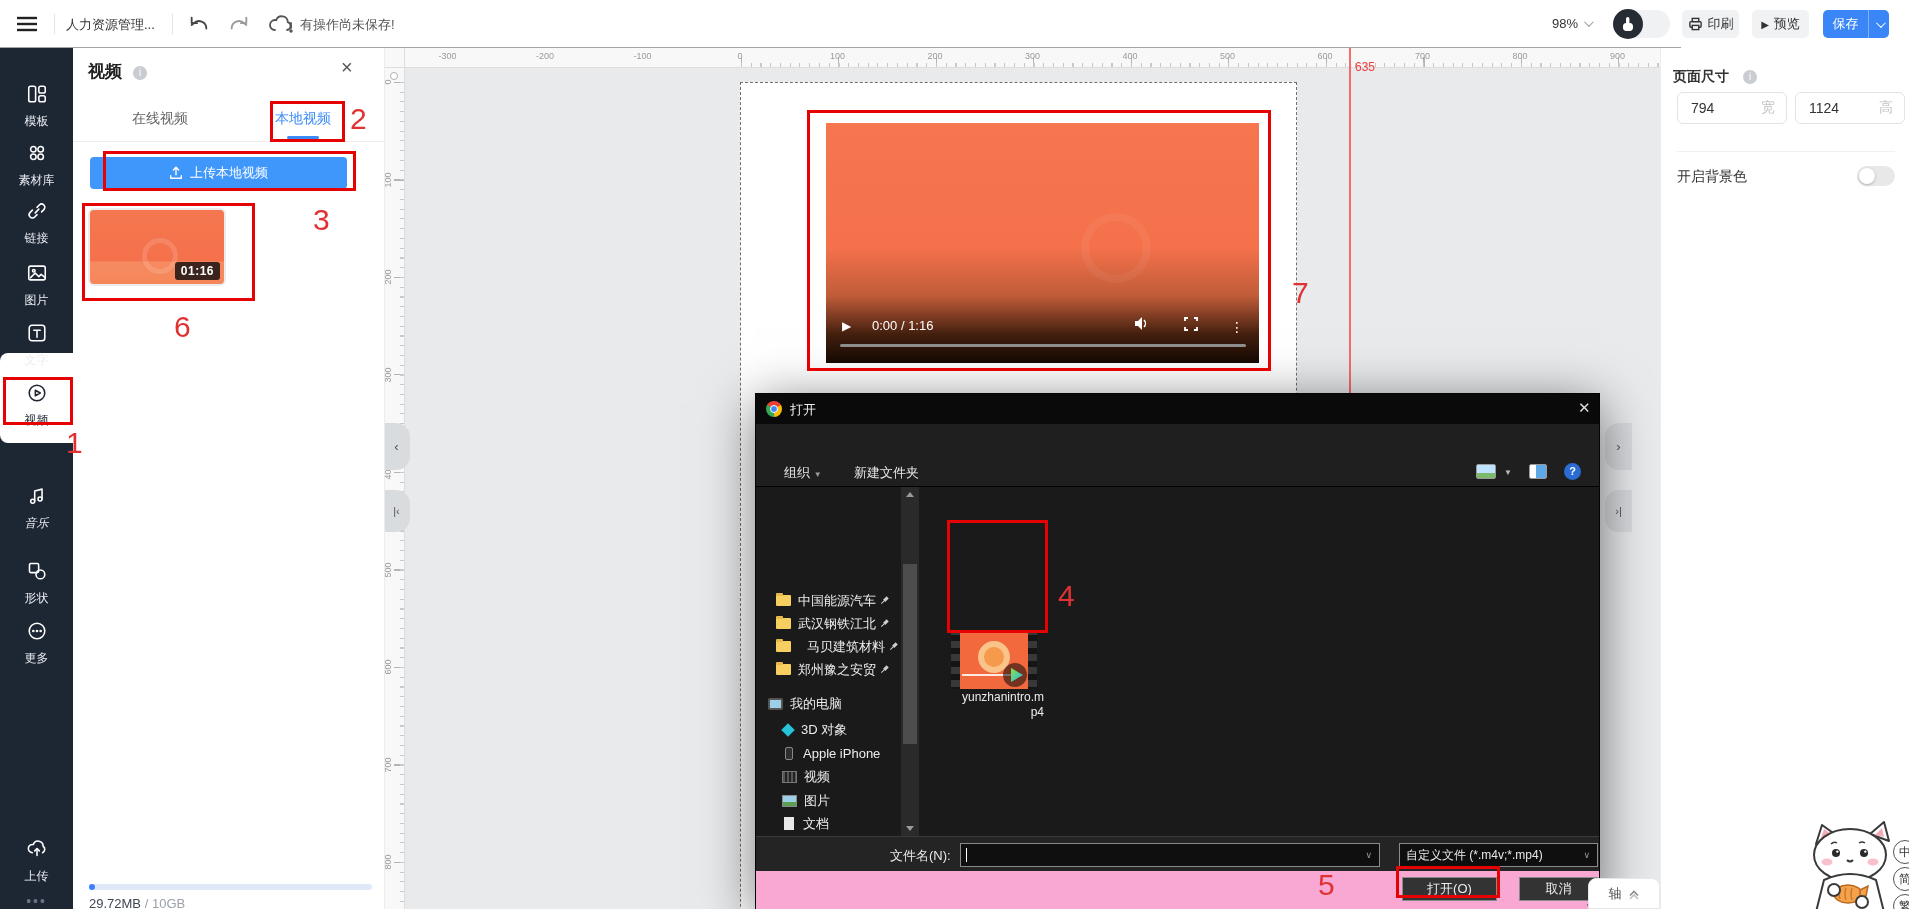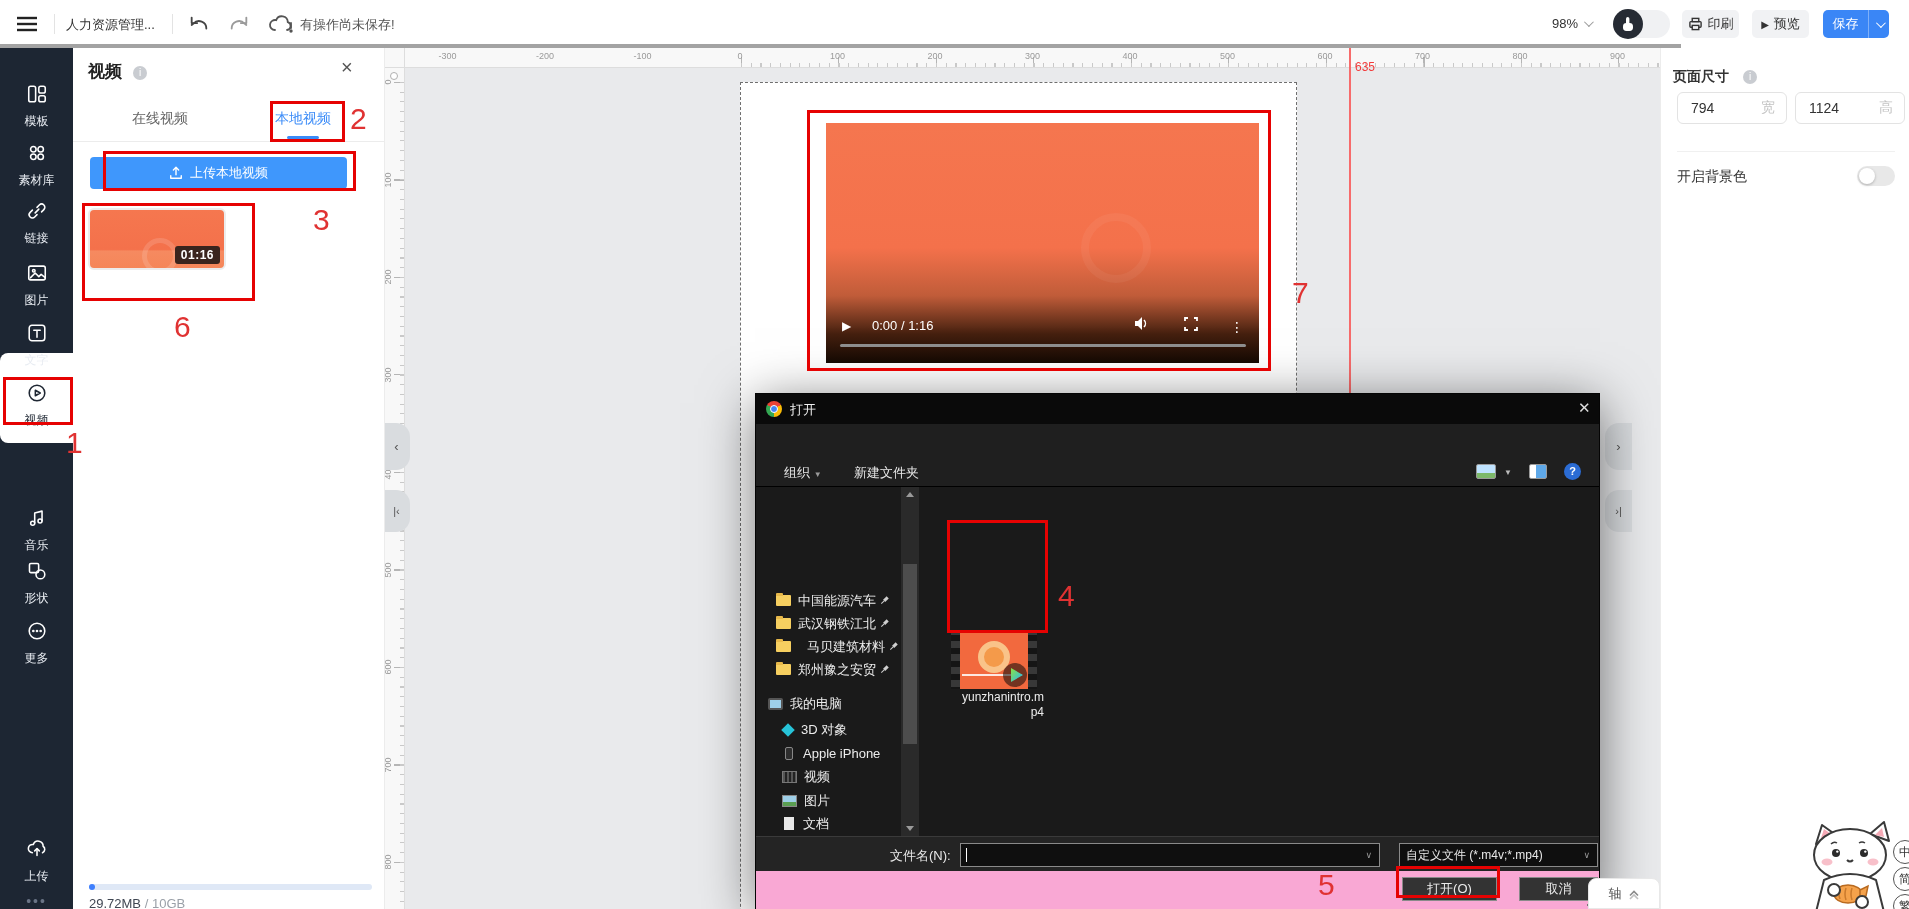--- a/index.html
+++ b/index.html
@@ -2,41 +2,41 @@
 <html><head>
 <meta charset="utf-8">
 <style>
   * { margin:0; padding:0; box-sizing:border-box; }
   html,body { background:#fff; }
   body { font-family:"Liberation Sans","DejaVu Sans",sans-serif; }
   #root { position:relative; width:1909px; height:909px; overflow:hidden; background:#fff; }
   .abs { position:absolute; }
 
   
-  #topbar { position:absolute; left:0; top:0; width:1681px; height:48px; background:#fff; border-bottom:4px solid #a3a3a3; z-index:6; }
+  #topbar { position:absolute; left:0; top:0; width:1681px; height:48px; background:#fff; border-bottom:1px solid #a3a3a3; z-index:6; }
   .tb-divider { position:absolute; top:14px; width:1px; height:20px; background:#e3e3e3; }
   .icon-btn svg { display:block; }
   .chev { display:inline-block; width:7px; height:7px; border-right:1.5px solid #9a9a9a; border-bottom:1.5px solid #9a9a9a; transform:rotate(45deg) translateY(-2px); }
   .pill-btn { position:absolute; top:10px; height:28px; border-radius:5px; background:#f1f2f4; color:#333; font-size:13px; display:flex; align-items:center; justify-content:center; gap:5px; cursor:pointer; }
   #save-btn { position:absolute; top:10px; height:28px; border-radius:5px; background:#3a86f6; color:#fff; font-size:13px; display:flex; align-items:center; cursor:pointer; }
 
   
   #app-sidebar { position:absolute; left:0; top:48px; width:73px; height:861px; background:#1d2633; z-index:5; }
   .side-item { position:absolute; left:0; width:73px; text-align:center; color:#fff; cursor:pointer; }
   .side-item .lbl { display:block; font-size:12px; margin-top:4px; color:#e8ecf2; }
   .side-item svg { display:inline-block; }
   .side-active-bg { position:absolute; left:0; width:73px; background:#fff; border-radius:8px 0 0 8px; }
   .side-item.active .lbl { color:#1f2733; }
 
   
   #panel { position:absolute; left:73px; top:48px; width:312px; height:861px; background:#fff; border-right:1px solid #ececec; z-index:5; }
   #panel-tabs .tab { position:absolute; top:62px; font-size:14px; color:#666; cursor:pointer; }
   #panel-tabs .tab.active { color:#3a8bf8; }
   #upload-btn { position:absolute; left:17px; top:109px; width:257px; height:32px; background:#3f97fc; border-radius:4px; color:#fff; font-size:13px; display:flex; align-items:center; justify-content:center; gap:7px; cursor:pointer; }
-  #thumb { position:absolute; left:15px; top:160px; width:138px; height:62px; border-radius:6px; border:2px solid #ececec; background:linear-gradient(180deg,#f5774f 0%,#f4714b 68%,#f68a60 71%,#f58659 100%); overflow:hidden; cursor:pointer; }
+  #thumb { position:absolute; left:15px; top:160px; width:138px; height:78px; border-radius:6px; border:2px solid #ececec; background:linear-gradient(180deg,#f5774f 0%,#f4714b 68%,#f68a60 71%,#f58659 100%); overflow:hidden; cursor:pointer; }
   #thumb .ring { position:absolute; left:52px; top:28px; width:36px; height:36px; border:5px solid rgba(255,255,255,.14); border-radius:50%; }
   #dur-badge { position:absolute; right:4px; bottom:4px; background:#3a241d; color:#fff; font-size:12px; font-weight:bold; border-radius:3px; padding:2px 6px; letter-spacing:.5px; }
 
   
   #canvas { position:absolute; left:385px; top:48px; width:1275px; height:861px; background:#e9eaec; overflow:hidden; z-index:1; }
   #hruler { position:absolute; left:20px; top:0; width:1255px; height:20px; background:#f8f8f8; border-bottom:1px solid #ddd;
     background-image:
       repeating-linear-gradient(to right, #c9c9c9 0 1px, transparent 1px 9.75px),
       repeating-linear-gradient(to right, #b5b5b5 0 1px, transparent 1px 97.5px);
     background-size:100% 5px,100% 11px; background-position:336px 15px,336px 9px; background-repeat:no-repeat; }
@@ -210,21 +210,21 @@
             <path d="M5 17l5-5 4 4 2.5-2.5L21 17"></path>
           </svg><span class="lbl">图片</span></div>
         <div class="side-item" style="top: 274px;"><svg width="22" height="22" viewBox="0 0 24 24" fill="none" stroke="#fff" stroke-width="1.7" stroke-linecap="round" stroke-linejoin="round">
             <rect x="3.5" y="3.5" width="17" height="17" rx="3"></rect>
             <path d="M8.5 9h7M12 9v7.5"></path>
           </svg><span class="lbl">文字</span></div>
         <div class="side-item active" style="top: 334px;"><svg width="22" height="22" viewBox="0 0 24 24" fill="none" stroke="#1f2733" stroke-width="1.7" stroke-linecap="round" stroke-linejoin="round">
             <circle cx="12" cy="12" r="8.5"></circle>
             <path d="M10.2 9 15.5 12 10.2 15Z"></path>
           </svg><span class="lbl" style="color: rgb(31, 39, 51);">视频</span></div>
-        <div class="side-item" style="top: 459px;"><svg width="22" height="22" viewBox="0 0 24 24" fill="none" stroke="#fff" stroke-width="1.7" stroke-linecap="round" stroke-linejoin="round">
+        <div class="side-item" style="top: 437px; font-style: italic;"><svg width="22" height="22" viewBox="0 0 24 24" fill="none" stroke="#fff" stroke-width="1.7" stroke-linecap="round" stroke-linejoin="round">
             <path d="M9.5 17.5V6.5l8-2v10.5"></path>
             <circle cx="7.3" cy="17.7" r="2.2"></circle>
             <circle cx="15.3" cy="15.2" r="2.2"></circle>
           </svg><span class="lbl">音乐</span></div>
         <div class="side-item" style="top: 512px;"><svg width="22" height="22" viewBox="0 0 24 24" fill="none" stroke="#fff" stroke-width="1.7" stroke-linecap="round" stroke-linejoin="round">
             <rect x="3.8" y="3.8" width="10" height="10" rx="1.5"></rect>
             <circle cx="15.7" cy="15.7" r="4.8"></circle>
           </svg><span class="lbl">形状</span></div>
         <div class="side-item" style="top: 572px;"><svg width="22" height="22" viewBox="0 0 24 24" fill="none" stroke="#fff" stroke-width="1.7" stroke-linecap="round" stroke-linejoin="round">
             <circle cx="12" cy="12" r="8.5"></circle>

